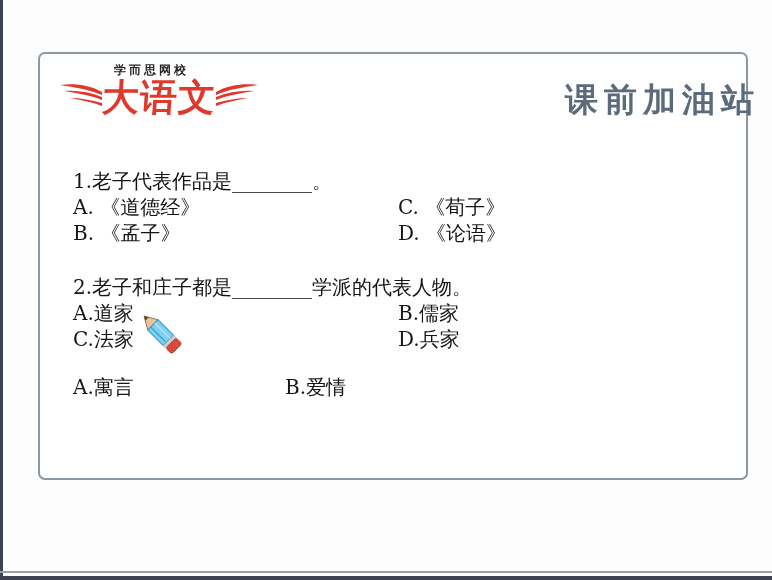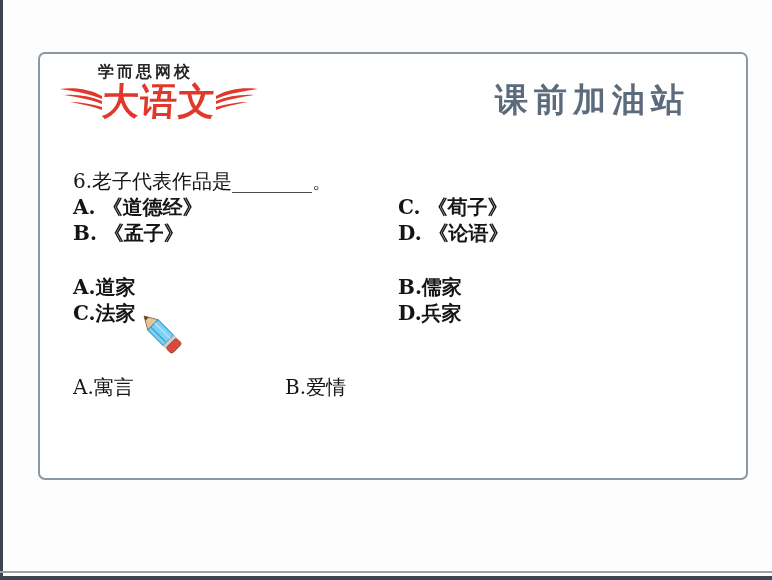--- a/index.html
+++ b/index.html
@@ -13,45 +13,45 @@
   .bottom-divider{position:absolute;left:0;top:571px;width:772px;height:2px;background:#9aa0a5;}
   .bottom-edge{position:absolute;left:0;top:576px;width:772px;height:4px;background:#3d4350;}
   
   .slide-card{
     position:absolute;left:38px;top:52px;width:706px;height:424px;
     background:#ffffff;border:2px solid #8b98a4;border-radius:7px;
   }
   
   .logo{position:absolute;left:20px;top:8px;width:230px;}
   .logo-school{
-    margin-left:38px;font-size:16px;font-weight:bold;color:#262626;
+    margin-left:54px;font-size:12px;font-weight:bold;color:#262626;
     letter-spacing:3px;font-family:"DejaVu Sans",sans-serif;
   }
   .logo-row{display:flex;align-items:center;margin-top:0px;}
   .logo-brand{
     font-size:37px;font-weight:bold;color:#e0392c;line-height:1.05;
     letter-spacing:1px;font-family:"DejaVu Sans",sans-serif;
     transform:skewX(-4deg);
   }
   .wing{flex:0 0 auto;}
   
   .page-title{
-    position:absolute;left:455px;top:24px;width:265px;text-align:left;
+    position:absolute;left:455px;top:24px;width:265px;text-align:right;
     font-size:33px;font-weight:bold;color:#5b6b7c;letter-spacing:6px;
     font-family:"DejaVu Sans",sans-serif;
   }
   
   .question{
     position:absolute;left:73px;width:662px;
     font-family:"DejaVu Serif",serif;font-size:20px;color:#151515;
     line-height:26px;
   }
   .q1{top:168px;} .q2{top:274px;} .q3{top:374px;}
   .stem{white-space:nowrap;}
-  .opts-2col{display:grid;grid-template-columns:325px 1fr;row-gap:0px;font-weight:bold;}
+  .opts-2col{display:grid;grid-template-columns:325px 1fr;row-gap:0px;}
   .opts-3col{display:grid;grid-template-columns:212px 210px 1fr;}
   .opt{white-space:nowrap;}
   
   .pencil-cursor{position:absolute;left:136px;top:308px;width:50px;height:50px;}
 </style>
 </head>
 <body>
 
 <div class="left-edge"></div>
 <div class="bottom-divider"></div>
@@ -79,30 +79,31 @@
           </g>
         </svg>
       </span>
     </div>
   </div>
 
   <div class="page-title">课前加油站</div>
 </div>
 
 <div class="question q1">
-  <div class="stem">6.老子代表作品是________。</div>
+  <div class="stem">1.老子代表作品是________。</div>
   <div class="opts-2col">
     <div class="opt">A. 《道德经》</div>
     <div class="opt">C. 《荀子》</div>
     <div class="opt">B. 《孟子》</div>
     <div class="opt">D. 《论语》</div>
   </div>
 </div>
 
 <div class="question q2">
+  <div class="stem">2.老子和庄子都是________学派的代表人物。</div>
   <div class="opts-2col">
     <div class="opt">A.道家</div>
     <div class="opt">B.儒家</div>
     <div class="opt">C.法家</div>
     <div class="opt">D.兵家</div>
   </div>
 </div>
 
 <div class="question q3">
   <div class="opts-3col">

